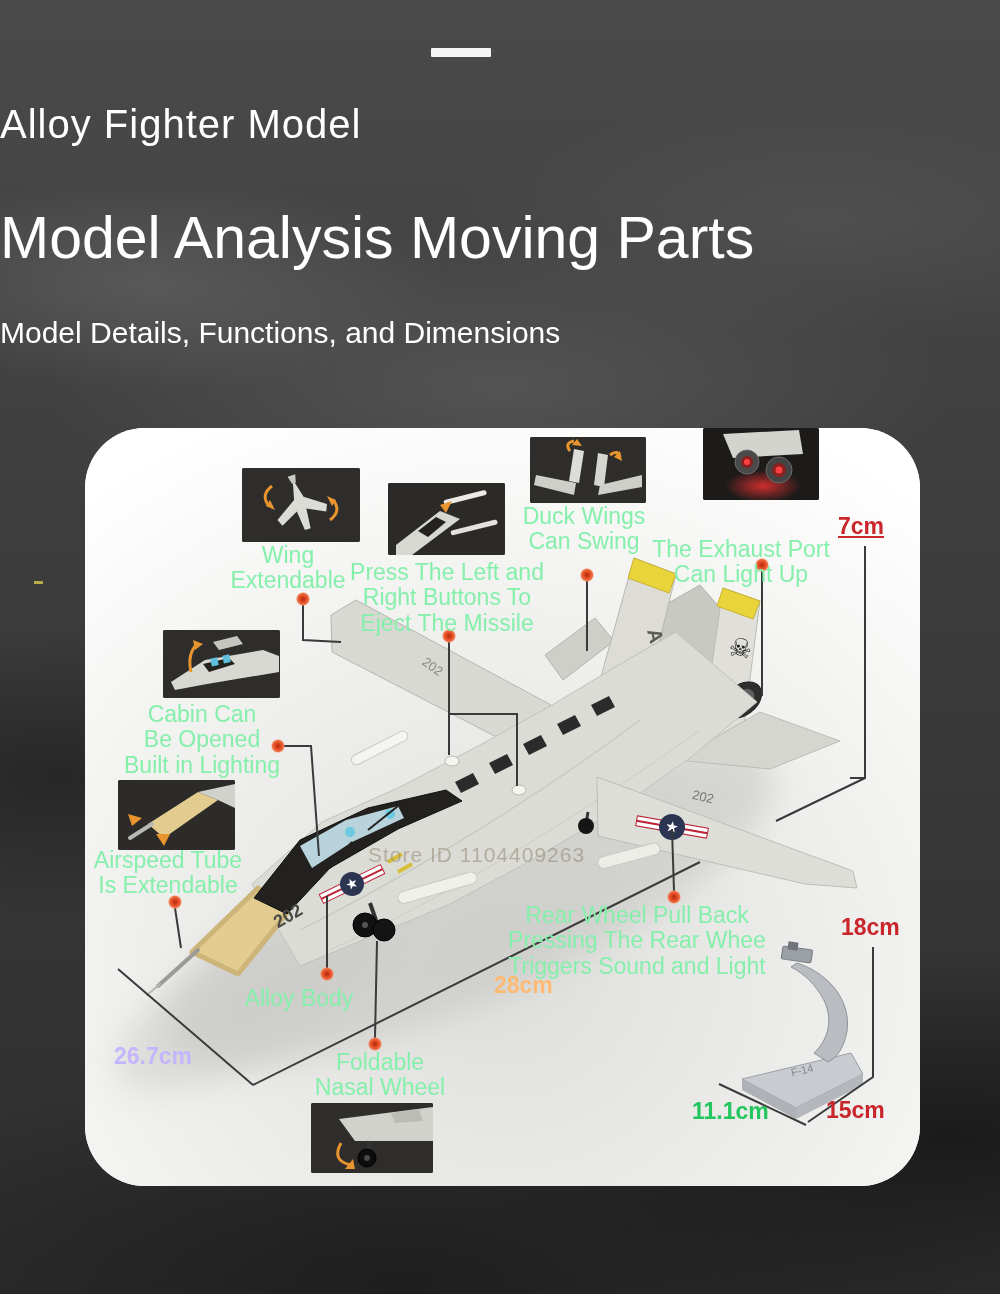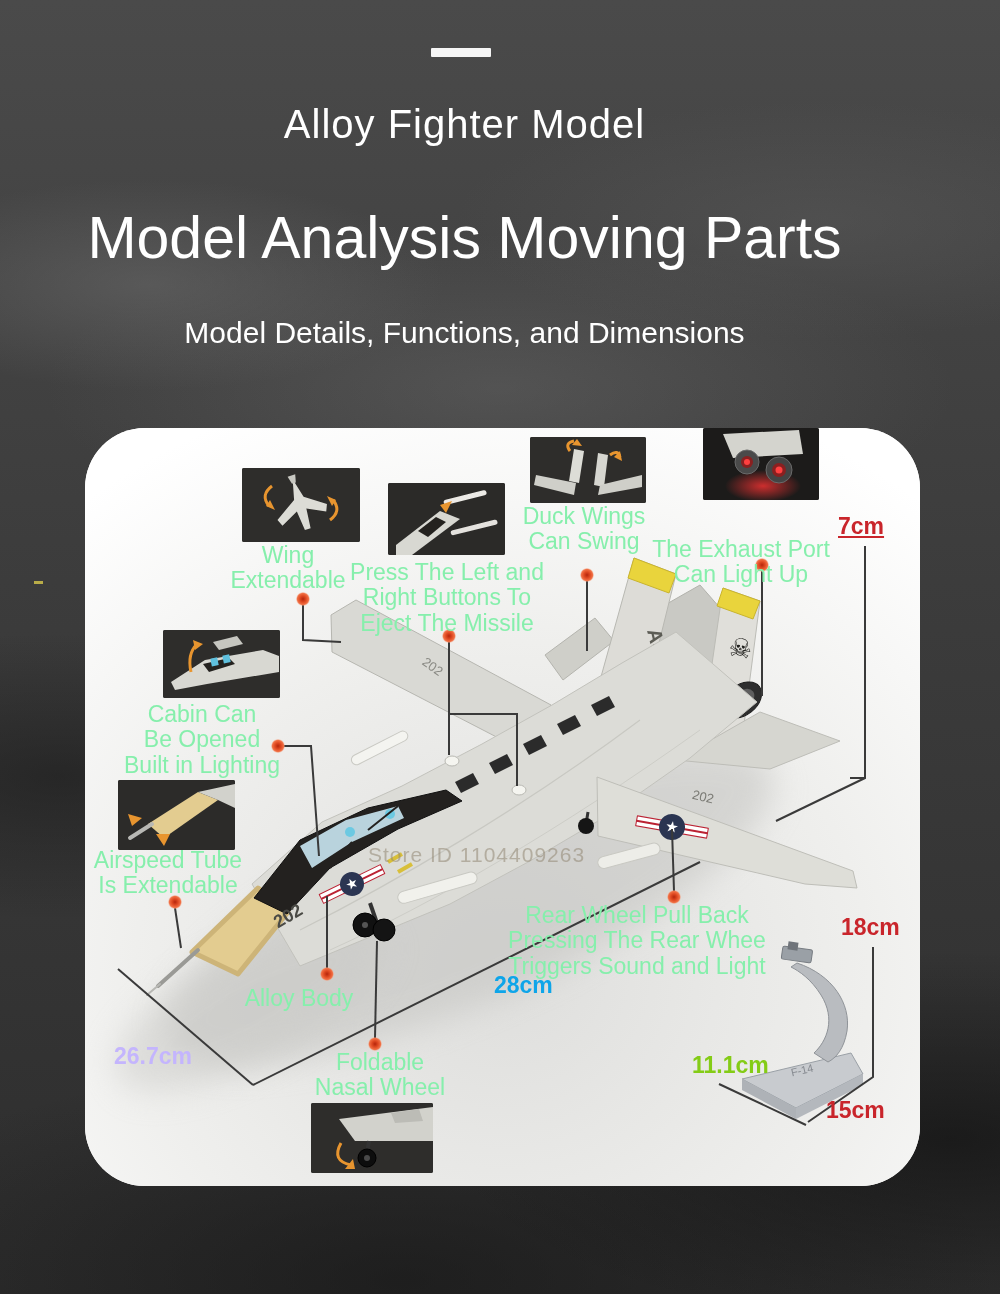--- a/index.html
+++ b/index.html
@@ -9,21 +9,21 @@
     background-color:#3e3e3e;
     background-image:
       radial-gradient(ellipse 420px 150px at 15% 22%, rgba(115,115,115,.45), transparent 70%),
       radial-gradient(ellipse 520px 170px at 82% 17%, rgba(95,95,95,.40), transparent 70%),
       radial-gradient(ellipse 650px 220px at 50% 30%, rgba(125,125,125,.30), transparent 70%),
       radial-gradient(ellipse 500px 200px at 6% 60%, rgba(25,25,25,.55), transparent 72%),
       radial-gradient(ellipse 700px 260px at 95% 88%, rgba(15,15,15,.65), transparent 72%),
       radial-gradient(ellipse 800px 300px at 40% 99%, rgba(20,20,20,.6), transparent 75%),
       linear-gradient(180deg,#4a4a4a 0%,#3c3c3c 45%,#2d2d2d 100%);
   }
-  .hdr{position:absolute;left:0;width:929px;text-align:center;color:#fff;}
+  .hdr{position:absolute;left:0;width:929px;text-align:left;color:#fff;}
   .dash{position:absolute;left:431px;top:48px;width:60px;height:9px;background:#f5f5f5;border-radius:1px;}
   .subtitle{top:102px;font-size:40px;font-weight:400;letter-spacing:1px;}
   .title{top:204px;font-size:59px;font-weight:normal;letter-spacing:0px;}
   .tagline{top:316px;font-size:30px;font-weight:400;}
   .card{position:absolute;left:85px;top:428px;width:835px;height:758px;background:#fff;border-radius:60px;z-index:1;}
   #scene{position:absolute;left:0;top:0;z-index:2;pointer-events:none;}
   .label{position:absolute;z-index:4;color:#86efac;font-size:23px;line-height:1.1;text-align:center;
          white-space:pre-line;transform:translateX(-50%);}
   .dim{position:absolute;z-index:4;font-size:23px;font-weight:bold;}
   .watermark{position:absolute;left:368px;top:843px;z-index:3;font-size:21px;letter-spacing:1px;
@@ -320,19 +320,19 @@
 <div class="label" style="left:168px;top:848px;">Airspeed Tube
 Is Extendable</div>
 <div class="label" style="left:637px;top:903px;">Rear Wheel Pull Back
 Pressing The Rear Whee
 Triggers Sound and Light</div>
 <div class="label" style="left:299px;top:978px;margin-top:8px;">Alloy Body</div>
 <div class="label" style="left:380px;top:1050px;">Foldable
 Nasal Wheel</div>
 
 <div class="dim" style="left: 838px; top: 513px; color: rgb(201, 37, 43); text-decoration: underline;">7cm</div>
-<div class="dim" style="left: 494px; top: 972px; color: #0ea5e9;">28cm</div>
+<div class="dim" style="left: 494px; top: 972px; color: #fdba74;">28cm</div>
 <div class="dim" style="left: 114px; top: 1043px; color: #c4b5fd;">26.7cm</div>
 <div class="dim" style="left: 841px; top: 914px; color: rgb(201, 37, 43);">18cm</div>
-<div class="dim" style="left: 692px; top: 1052px; color: #84cc16;">11.1cm</div>
+<div class="dim" style="left: 692px; top: 1098px; color: #22c55e;">11.1cm</div>
 <div class="dim" style="left: 826px; top: 1097px; color: rgb(201, 37, 43);">15cm</div>
 
 <div class="watermark">Store ID 1104409263</div>
 
 </body></html>

